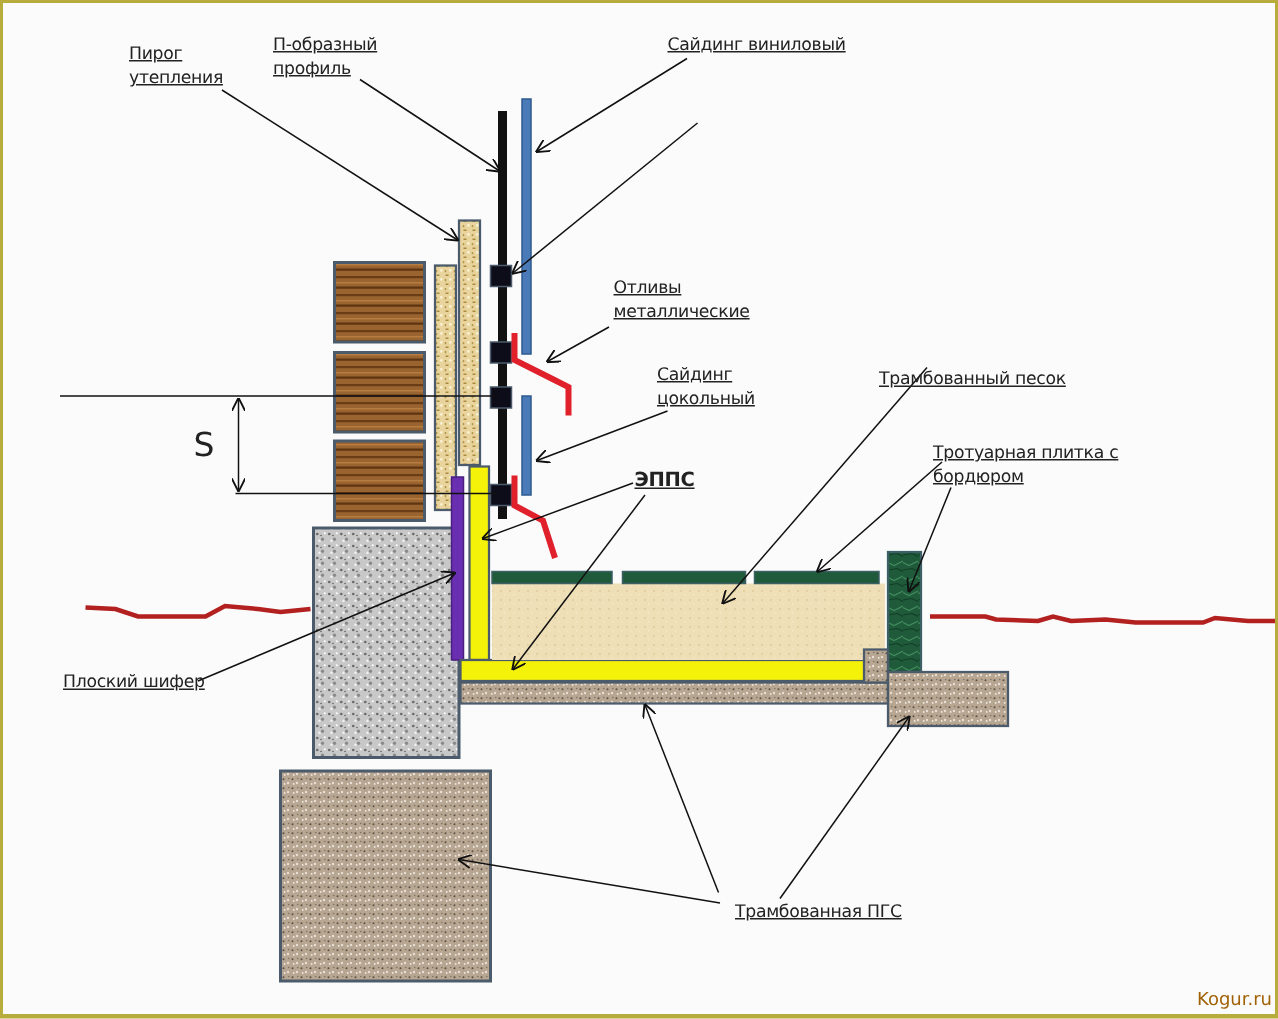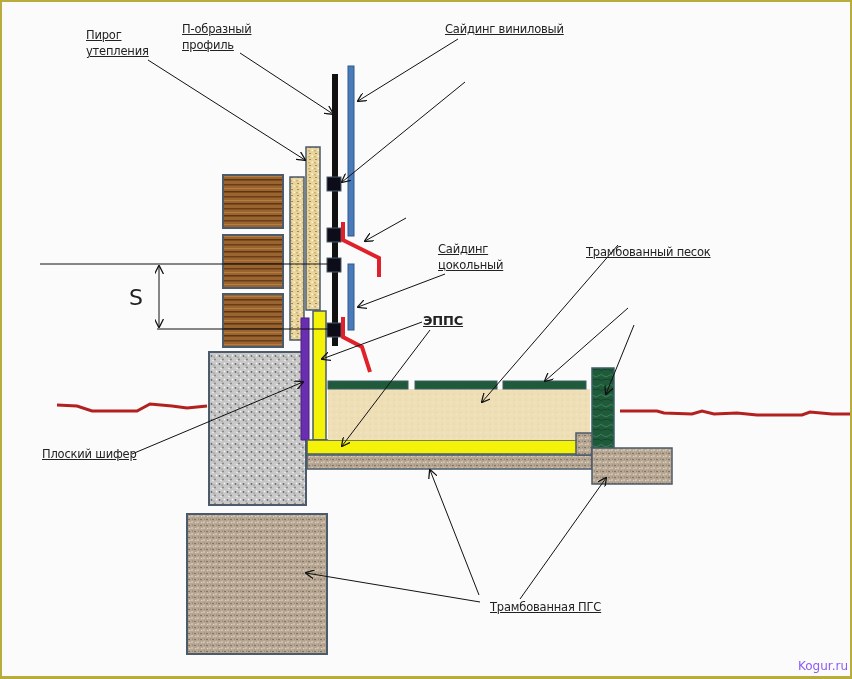--- a/index.html
+++ b/index.html
@@ -12,21 +12,21 @@
       font-family: "DejaVu Sans", "Liberation Sans", sans-serif;
     }
     svg#diagram { position: absolute; left: 0; top: 0; }
     .lbl {
       position: absolute; font-size: 11.5px; line-height: 16px; color: #222;
       white-space: pre-line; font-family: "DejaVu Sans", sans-serif; letter-spacing: -0.2px; text-decoration: underline;
     }
     .lbl b { font-weight: bold; }
     .bold { font-weight: bold; font-size: 13px; }
     .s-letter { position: absolute; font-size: 22px; color: #222; font-family: "DejaVu Sans", sans-serif; }
-    .watermark { position: absolute; font-size: 12px; color: #8b5cf6; font-family: "DejaVu Sans", sans-serif; }
+    .watermark { position: absolute; font-size: 12px; color: #a16207; font-family: "DejaVu Sans", sans-serif; }
   </style>
 </head>
 <body>
 
 <div id="frame">
   <svg id="diagram" width="848" height="674" viewBox="0 0 848 674">
     <defs>
       <pattern id="granite" width="8" height="8" patternUnits="userSpaceOnUse">
         <rect width="8" height="8" fill="#c8c8c8"></rect>
         <circle cx="1.5" cy="2" r="0.9" fill="#6a6a6a"></circle>
@@ -134,21 +134,25 @@
     <line x1="477" y1="593" x2="428" y2="468" stroke="#111" stroke-width="1" marker-end="url(#arr)"></line>
     <line x1="518" y1="597" x2="604" y2="476" stroke="#111" stroke-width="1" marker-end="url(#arr)"></line>
     <line x1="478" y1="600" x2="304" y2="571" stroke="#111" stroke-width="1" marker-end="url(#arr)"></line>
   </svg>
 
   <div class="lbl" style="left:84px; top:25px;">Пирог
 утепления</div>
   <div class="lbl" style="left:180px; top:19px;">П-образный
 профиль</div>
   <div class="lbl" style="left:443px; top:19px;">Сайдинг виниловый</div>
+  <div class="lbl" style="left:407px; top:181px;">Отливы
+металлические</div>
   <div class="lbl" style="left:436px; top:239px;">Сайдинг
 цокольный</div>
   <div class="s-letter" style="left:127px; top:283px;">S</div>
   <div class="lbl" style="left:584px; top:226px;margin-top:16px;">Трамбованный песок</div>
+  <div class="lbl" style="left:620px; top:291px;">Тротуарная плитка с
+бордюром</div>
   <div class="lbl bold" style="left:421px; top:311px;">ЭППС</div>
   <div class="lbl" style="left:40px; top:444px;">Плоский шифер</div>
   <div class="lbl" style="left:488px; top:597px;">Трамбованная ПГС</div>
   <div class="watermark" style="left:796px; top:657px;">Kogur.ru</div>
 </div>
 
 </body></html>

